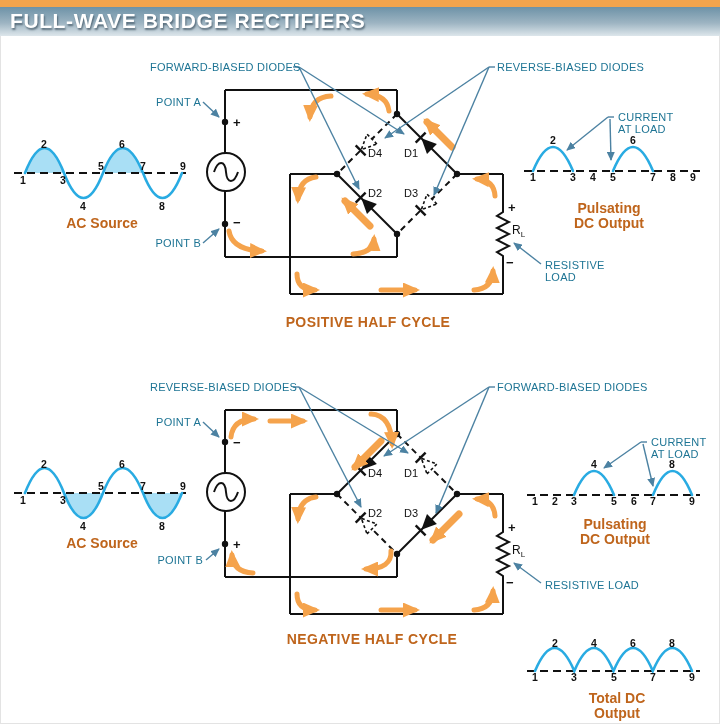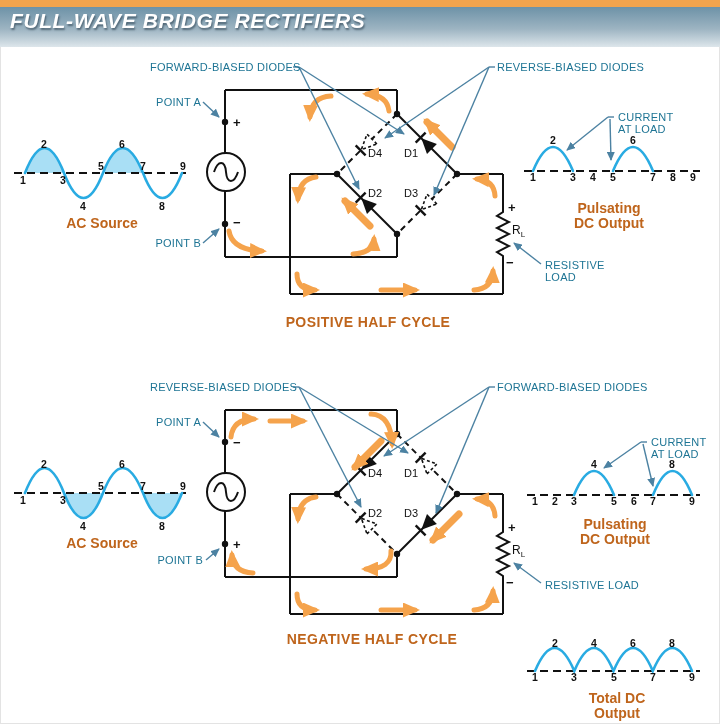--- a/index.html
+++ b/index.html
@@ -1,20 +1,20 @@
 <!DOCTYPE html>
 <html><head>
 <meta charset="utf-8">
 <style>
   html,body{margin:0;padding:0;background:#fff;}
   #page{position:relative;width:720px;height:724px;background:#fff;overflow:hidden;
         font-family:"Liberation Sans",sans-serif;box-shadow:inset 0 0 0 1px #e3e3e3;}
   #strip{position:absolute;left:0;top:0;width:720px;height:7px;background:#F2A44D;}
-  #hdr{position:absolute;left:0;top:7px;width:720px;height:40px;
-       background:linear-gradient(#6d92a7,#9db4c2 55%,#dde6eb);font-style:italic;}
+  #hdr{position:absolute;left:0;top:7px;width:720px;height:29px;
+       background:linear-gradient(#6d92a7,#9db4c2 55%,#dde6eb);}
   #hdr .t{color:#fff;font-weight:bold;font-size:21px;letter-spacing:.6px;
           padding:2px 0 0 10px;display:block;
           text-shadow:1px 2px 2px rgba(45,65,80,.65);}
   svg{position:absolute;left:0;top:0;}
   svg text{font-family:"Liberation Sans",sans-serif;}
   .wire{stroke:#111;stroke-width:2;fill:none;}
   .wired{stroke:#111;stroke-width:2;fill:none;stroke-dasharray:6 4.5;}
   .dot{fill:#111;}
   .dsolid{fill:#111;stroke:none;}
   .ddash{fill:#fff;stroke:#111;stroke-width:1.6;stroke-dasharray:3 2.4;}

